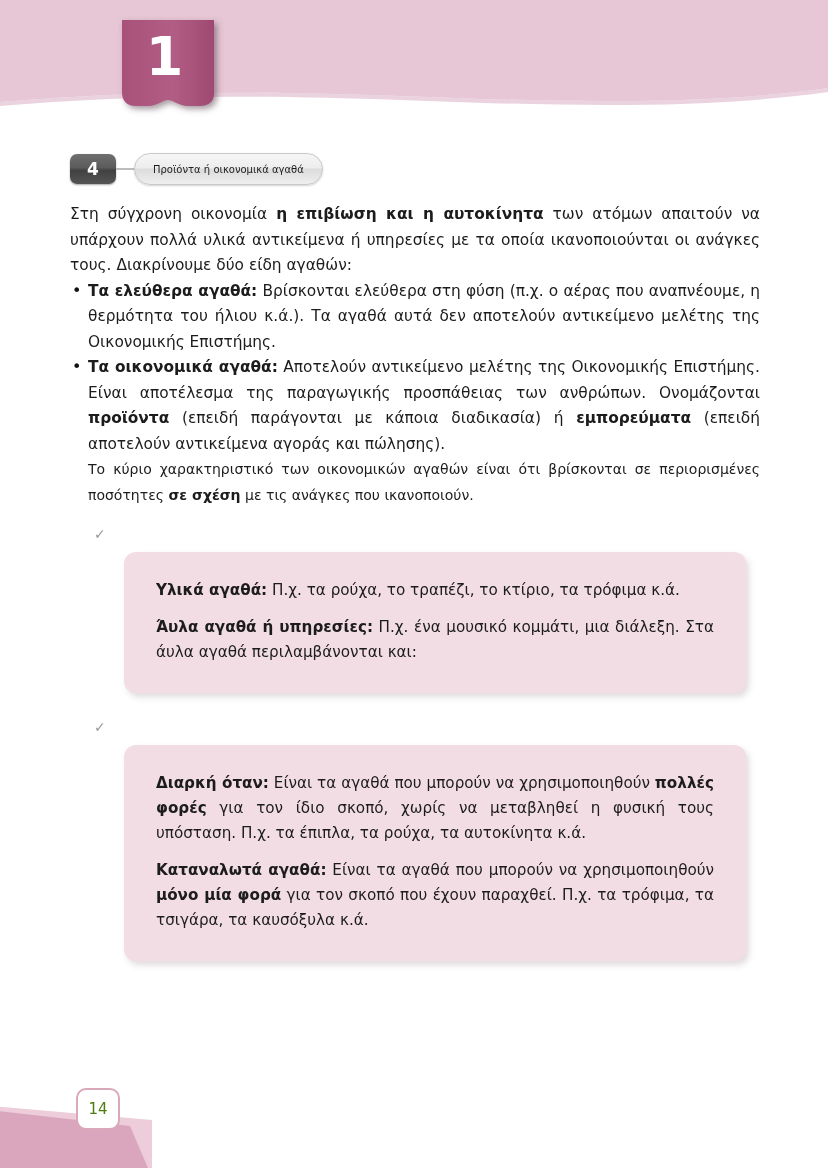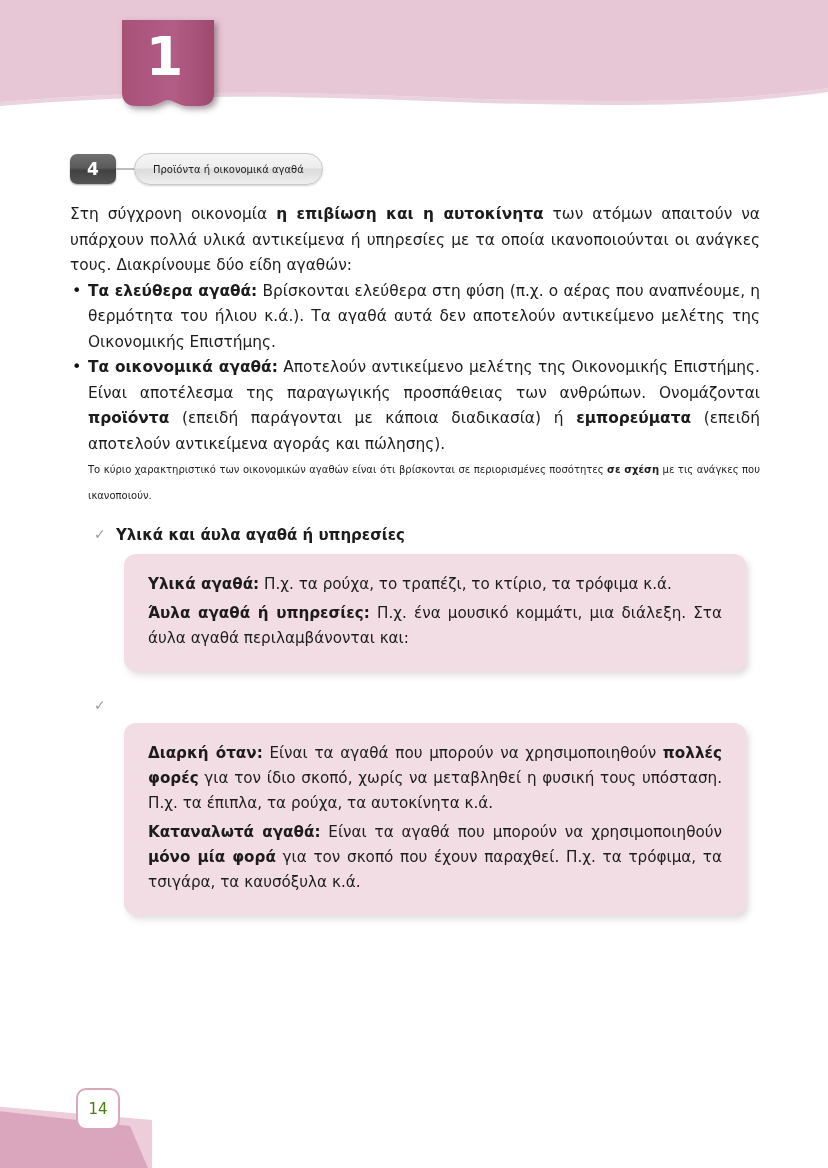--- a/index.html
+++ b/index.html
@@ -123,21 +123,21 @@
   }
   ul.disc-list > li::before {
     content: "\2022";
     position: absolute;
     left: 2px;
     top: -1px;
     font-size: 16px;
     color: #111;
   }
   .sub-para {
-    font-size: 10px;
+    font-size: 14px;
     line-height: 25.5px;
     text-align: justify;
     padding-left: 18px;
     margin: 0;
   }
 
   
   .check-head {
     display: flex;
     align-items: flex-start;
@@ -158,21 +158,21 @@
 
   
   .pink-box {
     background: #f2dde4;
     border-radius: 12px;
     box-shadow: 3px 4px 6px rgba(120,90,100,0.22);
     padding: 14px 20px 16px 20px;
     color: #1c1c1c;
   }
   .pink-box p {
-    margin: 4px;
+    margin: 12px;
     font-size: 15.2px;
     line-height: 25px;
     text-align: justify;
   }
   ul.sq-list {
     list-style: none;
     margin: 0;
     padding: 0;
   }
   ul.sq-list > li {
@@ -262,21 +262,20 @@
       <li><b>Τα ελεύθερα αγαθά:</b><span> Βρίσκονται ελεύθερα στη φύση (π.χ. ο αέρας που αναπνέουμε, η θερμότητα του ήλιου κ.ά.). Τα αγαθά αυτά δεν αποτελούν αντικείμενο μελέτης της Οικονομικής Επιστήμης.</span></li>
       <li><b>Τα οικονομικά αγαθά:</b><span> Αποτελούν αντικείμενο μελέτης της Οικονομικής Επιστήμης. Είναι αποτέλεσμα της παραγωγικής προσπάθειας των ανθρώπων. Ονομάζονται </span><b>προϊόντα</b><span> (επειδή παράγονται με κάποια διαδικασία) ή </span><b>εμπορεύματα</b><span> (επειδή αποτελούν αντικείμενα αγοράς και πώλησης).</span></li>
     </ul>
 
     <p class="sub-para"><span>Το κύριο χαρακτηριστικό των οικονομικών αγαθών είναι ότι βρίσκονται σε περιορισμένες ποσότητες </span><b>σε σχέση</b><span> με τις ανάγκες που ικανοποιούν.</span></p>
 
 
     <div style="height:18px"></div>
     <div class="check-head" style="padding-left:22px">
       <span class="check-mark">✓</span>
-      <span>Υλικά και άυλα αγαθά ή υπηρεσίες</span>
     </div>
     <div style="height:10px"></div>
     <div class="pink-box" style="margin-left:54px; width:582px;">
       <p><b>Υλικά αγαθά:</b><span> Π.χ. τα ρούχα, το τραπέζι, το κτίριο, τα τρόφιμα κ.ά.</span></p>
       <p><b>Άυλα αγαθά ή υπηρεσίες:</b><span> Π.χ. ένα μουσικό κομμάτι, μια διάλεξη. Στα άυλα αγαθά περιλαμβάνονται και:</span></p>
     </div>
 
     <div style="height:26px"></div>
     <div class="check-head" style="padding-left:22px">
       <span class="check-mark">✓</span>

